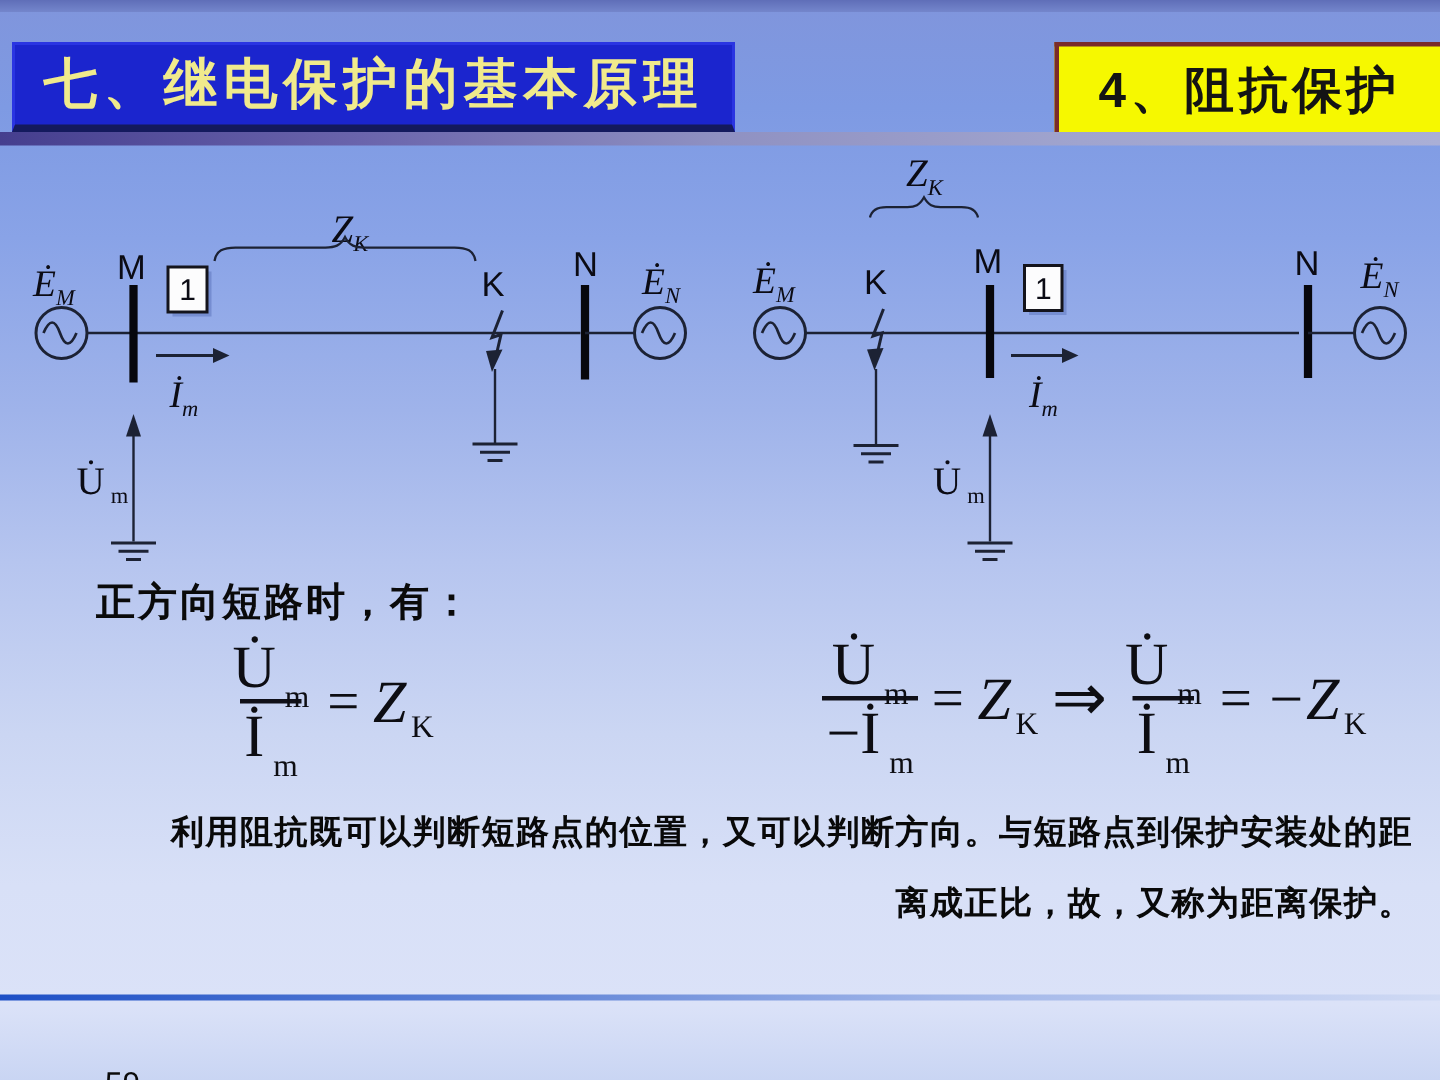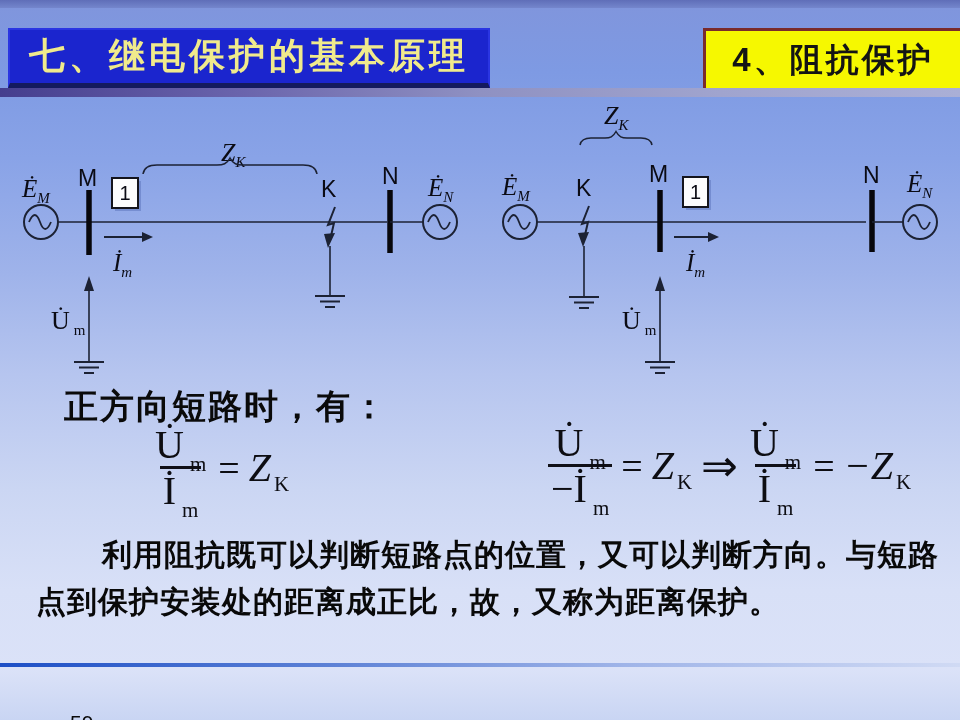--- a/index.html
+++ b/index.html
@@ -30,42 +30,42 @@
   .dlabel{font-family:"Liberation Sans",sans-serif;font-size:23px;fill:#0B0B14;}
   .slabel{font-family:"Liberation Serif",serif;font-size:25px;font-style:italic;fill:#0B0B14;}
   .zlabel{font-family:"Liberation Serif",serif;font-size:26px;font-style:italic;fill:#0B0B14;}
   .ulabel{font-family:"Liberation Serif",serif;font-size:26px;font-style:normal;fill:#0B0B14;}
   .subt{font-size:15px;}
   .relaytxt{font-family:"Liberation Sans",sans-serif;font-size:20px;fill:#0B0B14;}
   .ink{stroke:#1C2234;fill:none;}
   .busln{stroke:#07070C;stroke-width:5.5;}
   .fillink{fill:#1C2234;stroke:none;}
 
-  .heading{position:absolute;font-size:34px;font-weight:bold;color:#0A0A0A;
+  .heading{position:absolute;font-size:26px;font-weight:bold;color:#0A0A0A;
     letter-spacing:2px;white-space:nowrap;}
   .heading-left{left:64px;top:384px;}
   .heading-right{left:544px;top:384px;}
 
   .formula{position:absolute;display:flex;align-items:center;gap:9px;
     font-family:"Liberation Serif",serif;color:#0D0D12;}
   .formula-forward{left:152px;top:424px;}
   .formula-reverse{left:548px;top:422px;}
   .frac{display:flex;flex-direction:column;align-items:center;}
   .num,.den{font-size:40px;line-height:1.05;padding:0 3px;display:flex;align-items:flex-end;}
   .den{border-top:3px solid #101018;padding-top:1px;}
   .fsub{font-size:21px;margin-left:6px;transform:translateY(9px);font-style:normal;}
   .rel{font-size:38px;}
   .implies{font-size:44px;font-family:"DejaVu Sans",sans-serif;line-height:1;}
   .rhs{display:flex;align-items:flex-start;font-size:40px;line-height:1;}
   .fvar-it{font-style:italic;}
   .rhs .fsub{transform:translateY(26px);margin-left:3px;}
 
   .paragraph{position:absolute;left:36px;top:531px;width:906px;
-    font-size:30px;font-weight:bold;color:#090909;line-height:47px;
-    text-indent:66px;letter-spacing:1px;}
+    font-size:22px;font-weight:bold;color:#090909;line-height:47px;
+    text-indent:66px;letter-spacing:1px;text-align:right;}
   .footer-line{position:absolute;left:0;top:663px;width:960px;height:4px;
     background:linear-gradient(90deg,#1D4FC6 0%,#5E82D6 35%,#9FB4E8 65%,#D0DAF4 100%);}
   .page-number{position:absolute;left:70px;top:711px;font-size:21px;font-weight:normal;color:#0A0A0A;}
   .footer-right{position:absolute;right:14px;top:673px;font-size:25px;font-weight:bold;
     color:#0A0A0A;letter-spacing:2px;}
 </style>
 </head>
 <body>
 
 <div class="slide">

